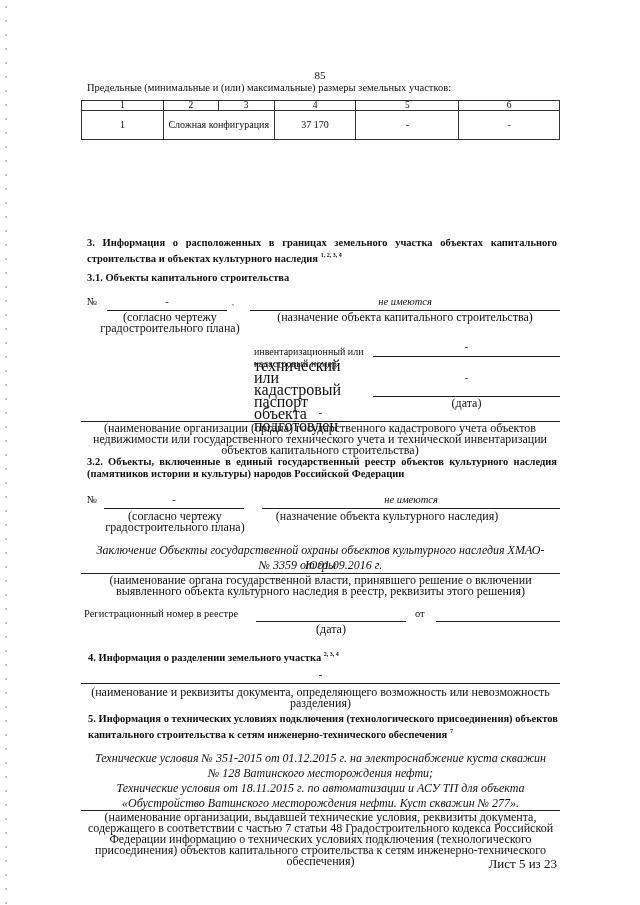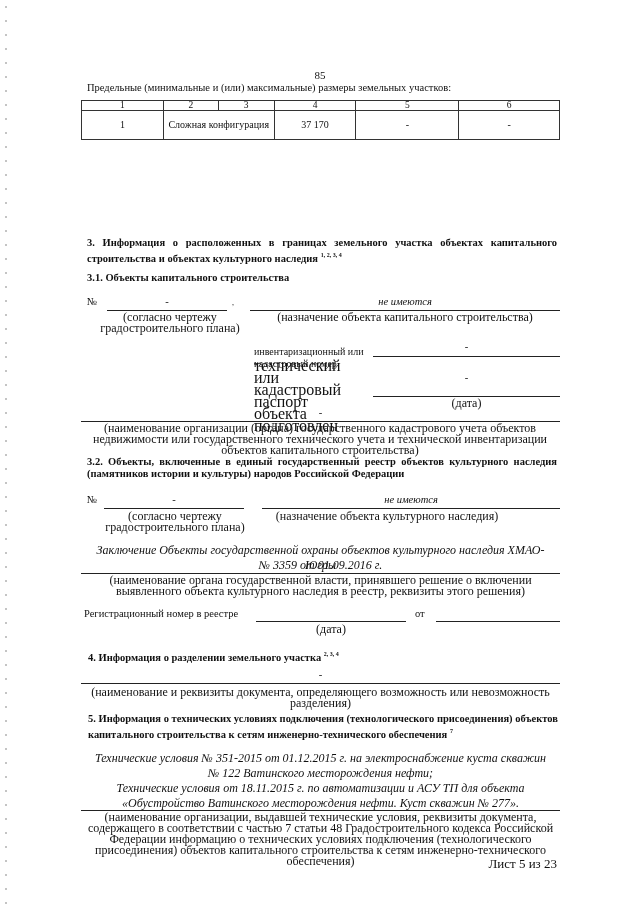--- a/index.html
+++ b/index.html
@@ -131,19 +131,19 @@
 </div>
 <div class="abs val" style="left:81px; width:479px; top:669px;">-</div>
 <div class="line" style="left:81px; width:479px; top:683px;"></div>
 <div class="abs lbl" style="left:81px; width:479px; top:687px;">(наименование и реквизиты документа, определяющего возможность или невозможность разделения)</div>
 
 <div class="abs h3" style="top:713px; left:88px;">
   <span>5. Информация о технических условиях подключения (технологического присоединения) объектов капитального строительства к сетям инженерно-технического обеспечения</span>
   <sup>7</sup>
 </div>
 <div class="abs center-it" style="left:81px; width:479px; top:751px;">Технические условия № 351-2015 от 01.12.2015 г. на электроснабжение куста скважин</div>
-<div class="abs center-it" style="left:81px; width:479px; top:766px;">№ 122 Ватинского месторождения нефти;</div>
+<div class="abs center-it" style="left:81px; width:479px; top:766px;">№ 128 Ватинского месторождения нефти;</div>
 <div class="abs center-it" style="left:81px; width:479px; top:781px;">Технические условия от 18.11.2015 г. по автоматизации и АСУ ТП для объекта</div>
 <div class="abs center-it" style="left:81px; width:479px; top:796px;">«Обустройство Ватинского месторождения нефти. Куст скважин № 277».</div>
 <div class="line" style="left:81px; width:479px; top:810px;"></div>
 <div class="abs lbl" style="left:81px; width:479px; top:812px;">(наименование организации, выдавшей технические условия, реквизиты документа, содержащего в соответствии с частью 7 статьи 48 Градостроительного кодекса Российской Федерации информацию о технических условиях подключения (технологического присоединения) объектов капитального строительства к сетям инженерно-технического обеспечения)</div>
 
 <div class="abs sheet">Лист 5 из 23</div>
 
 </body></html>

